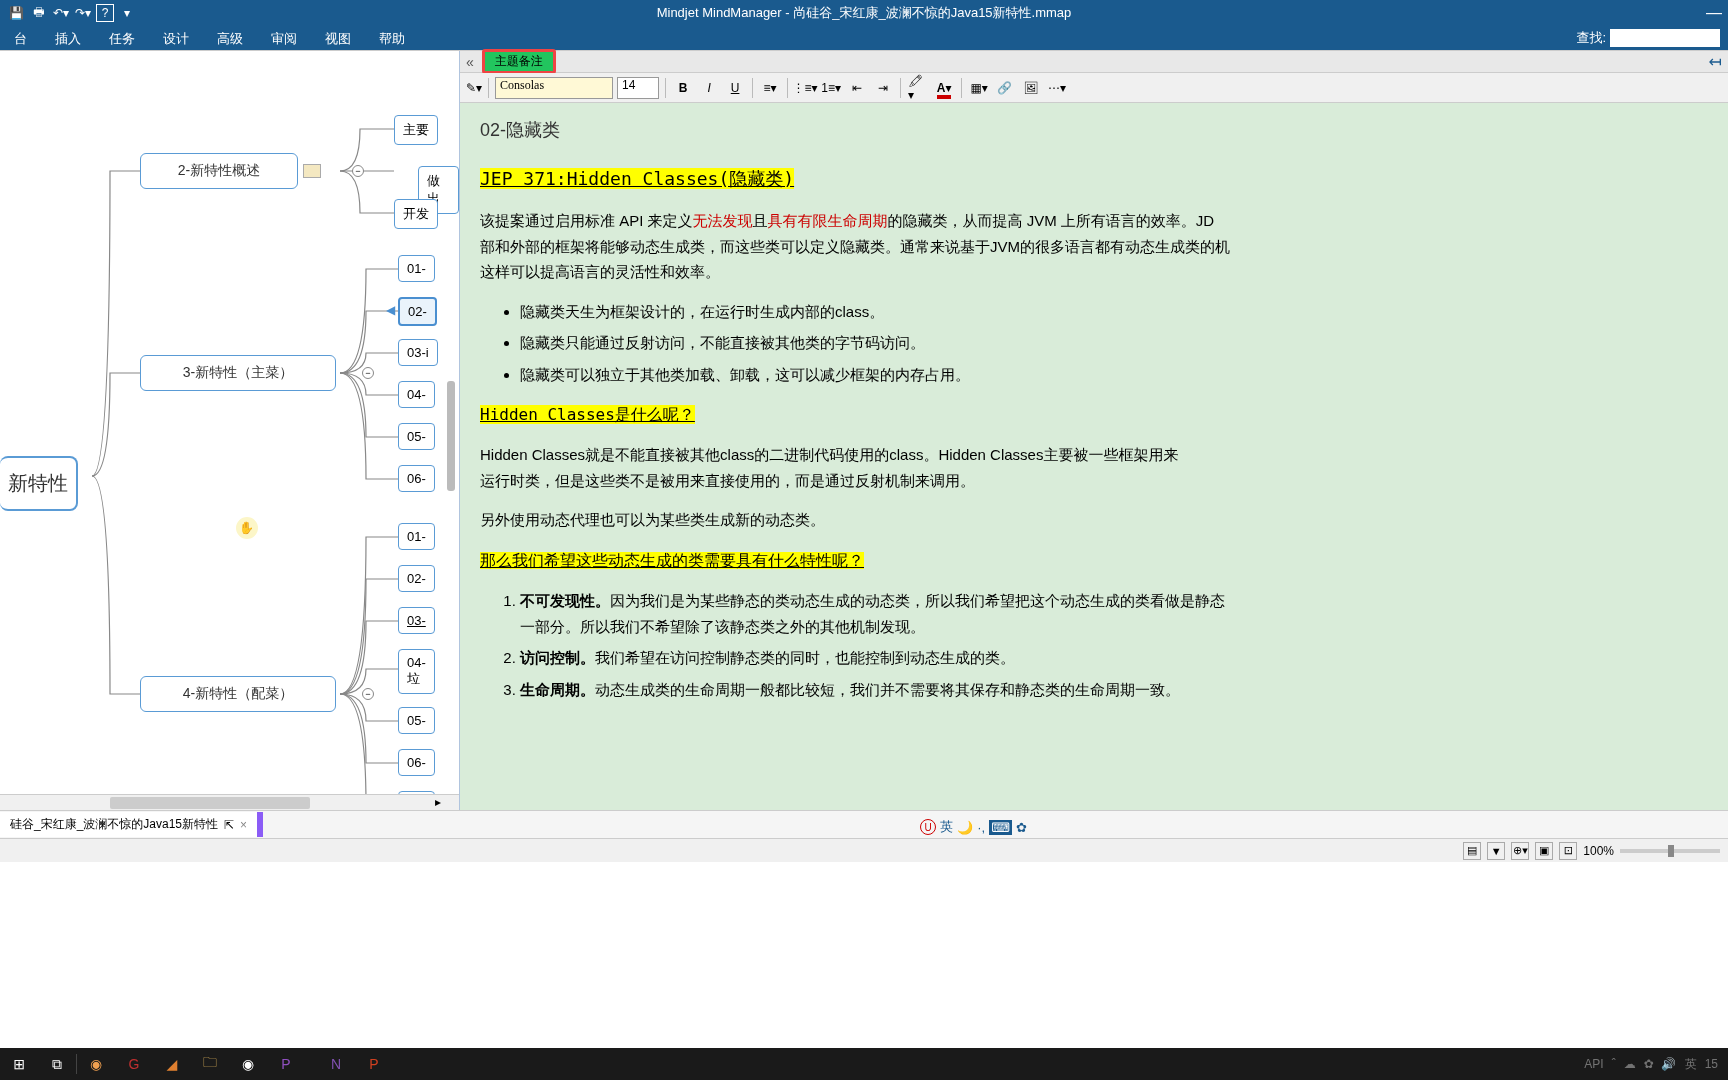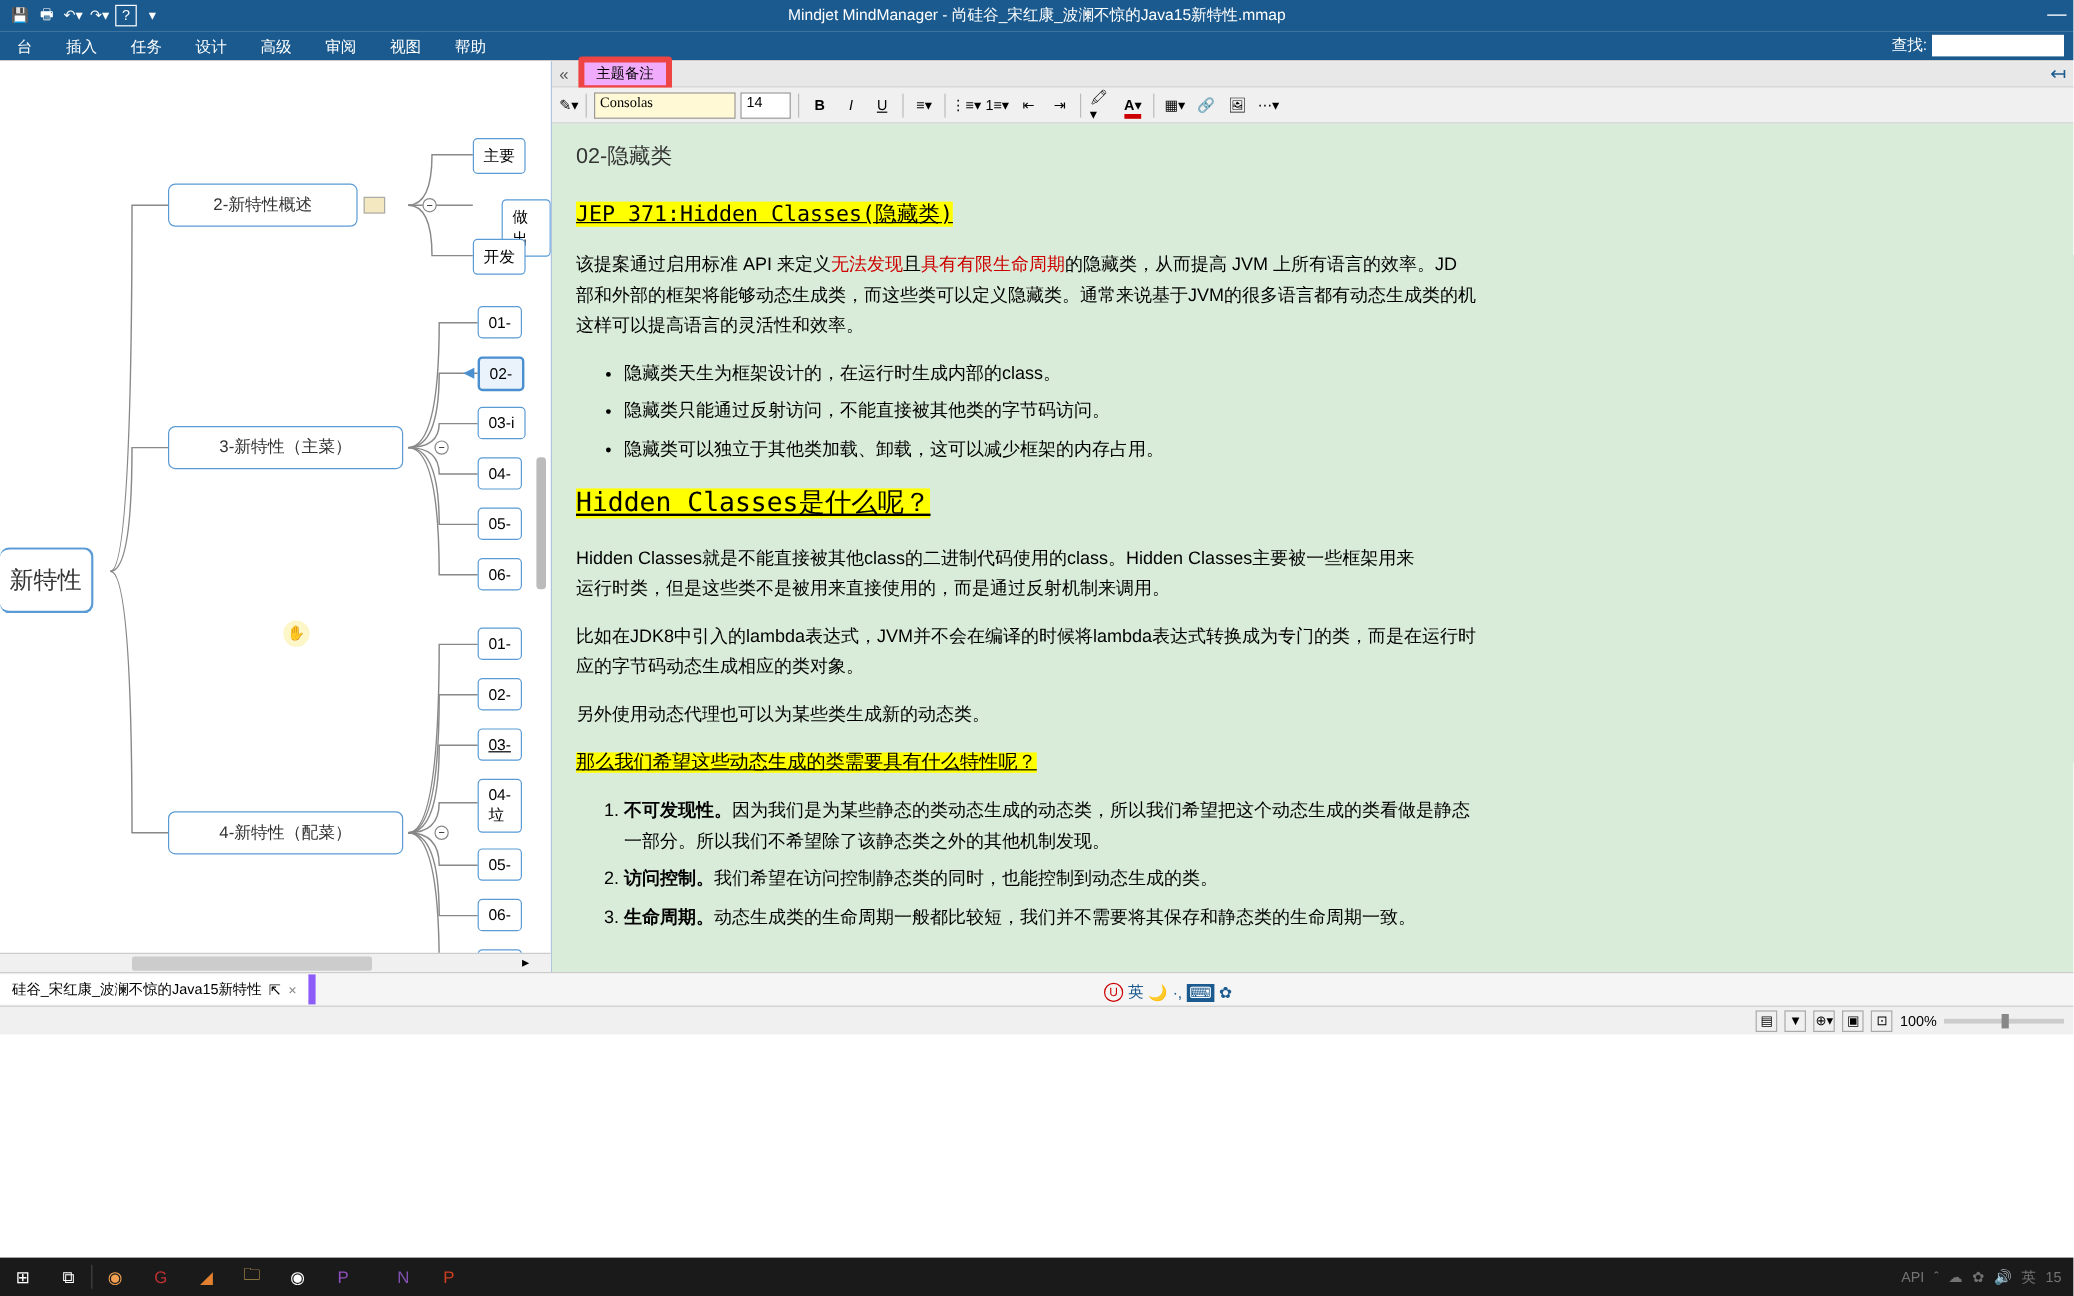--- a/index.html
+++ b/index.html
@@ -20,21 +20,21 @@
 .menubar .search span { margin-right:4px; }
 
 
 .main { display:flex; height:760px; border-top:1px solid #ccc; }
 .mindmap { width:460px; background:#fff; position:relative; border-right:1px solid #b0c4de; overflow:hidden; }
 .notes-pane { flex:1; display:flex; flex-direction:column; background:#fff; }
 
 
 .notes-header { height:22px; background:#e8e8e8; border-bottom:1px solid #ccc; display:flex; align-items:center; font-size:12px; padding:0 6px; }
 .notes-header .arrows { font-size:14px; color:#555; margin-right:8px; cursor:pointer; }
-.notes-header .tab { background:#f0abfc; border:5px solid #ef4444; padding:1px 10px; border-radius:3px; }
+.notes-header .tab { background:#22c55e; border:3px solid #ef4444; padding:1px 10px; border-radius:3px; }
 .notes-header .rarrow { margin-left:auto; font-size:16px; color:#1a5a8e; }
 
 
 .notes-toolbar { height:30px; background:#f0f0f0; border-bottom:1px solid #ccc; display:flex; align-items:center; gap:4px; padding:0 6px; font-size:12px; }
 .notes-toolbar .font-sel { width:118px; height:22px; background:#fff9d6; border:1px solid #999; padding-left:4px; font-family:Consolas; }
 .notes-toolbar .size-sel { width:42px; height:22px; background:#fff; border:1px solid #999; text-align:left; padding-left:4px; }
 .notes-toolbar .tb { width:22px; height:22px; display:flex; align-items:center; justify-content:center; border:1px solid transparent; cursor:pointer; }
 .notes-toolbar .sep { width:1px; height:20px; background:#bbb; margin:0 2px; }
 .tb.bold { font-weight:bold; }
 .tb.ital { font-style:italic; }
@@ -45,21 +45,21 @@
 .notes-content { flex:1; background:#d9ecd9; padding:12px 20px; font-size:15px; line-height:1.7; overflow:auto; }
 .notes-content h2 { font-size:18px; font-weight:normal; margin-bottom:18px; color:#333; }
 .notes-content .hl { background:#ffff00;text-decoration:underline; }
 .notes-content .jep { font-size:18px; font-family:Consolas,monospace; }
 .notes-content p { margin:14px 0; }
 .notes-content .red { color:#c00; }
 .notes-content ul { margin:10px 0 6px 40px; }
 .notes-content ul li { margin:6px 0; }
 .notes-content ol { margin:10px 0 10px 40px; }
 .notes-content ol li { margin:6px 0; }
-.notes-content .q { font-family:Consolas,monospace; font-size:22px; }
+.notes-content .q { font-family:Consolas,monospace; font-size:16px; }
 
 
 .node { position:absolute; background:#fff; border:1px solid #5a9bd5; border-radius:6px; padding:8px 14px; font-size:14px; color:#333; cursor:pointer; text-align:center; }
 .root { left:0; top:405px; border:2px solid #5a9bd5; font-size:20px; padding:12px 8px; border-radius:8px; border-left:none; }
 .note-icon { position:absolute; right:-24px; top:50%; transform:translateY(-50%); width:18px; height:14px; background:#f4e8c1; border:1px solid #aaa; }
 .collapse-btn { position:absolute; width:12px; height:12px; border:1px solid #888; background:#fff; border-radius:50%; font-size:9px; display:flex; align-items:center; justify-content:center; cursor:pointer; }
 .small-node { position:absolute; background:#fff; border:1px solid #5a9bd5; border-radius:4px; padding:5px 8px; font-size:13px; }
 .small-node.sel { border:2px solid #4a8fd0; background:#eaf3fb; }
 .cursor-hand { position:absolute; left:236px; top:466px; width:22px; height:22px; border-radius:50%; background:#fcf6c8; display:flex; align-items:center; justify-content:center; font-size:12px; }
 
@@ -224,21 +224,20 @@
         <span>部和外部的框架将能够动态生成类，而这些类可以定义隐藏类。通常来说基于JVM的很多语言都有动态生成类的机</span><br>
         <span>这样可以提高语言的灵活性和效率。</span>
       </p>
       <ul>
         <li>隐藏类天生为框架设计的，在运行时生成内部的class。</li>
         <li>隐藏类只能通过反射访问，不能直接被其他类的字节码访问。</li>
         <li>隐藏类可以独立于其他类加载、卸载，这可以减少框架的内存占用。</li>
       </ul>
       <p><span class="hl q">Hidden Classes是什么呢？</span></p>
       <p><span>Hidden Classes就是不能直接被其他class的二进制代码使用的class。Hidden Classes主要被一些框架用来</span><br><span>运行时类，但是这些类不是被用来直接使用的，而是通过反射机制来调用。</span></p>
-      <p><span>比如在JDK8中引入的lambda表达式，JVM并不会在编译的时候将lambda表达式转换成为专门的类，而是在运行时</span><br><span>应的字节码动态生成相应的类对象。</span></p>
       <p>另外使用动态代理也可以为某些类生成新的动态类。</p>
       <p><span class="hl" style="font-size:16px;">那么我们希望这些动态生成的类需要具有什么特性呢？</span></p>
       <ol>
         <li><b>不可发现性。</b><span>因为我们是为某些静态的类动态生成的动态类，所以我们希望把这个动态生成的类看做是静态</span><br><span>一部分。所以我们不希望除了该静态类之外的其他机制发现。</span></li>
         <li><b>访问控制。</b><span>我们希望在访问控制静态类的同时，也能控制到动态生成的类。</span></li>
         <li><b>生命周期。</b><span>动态生成类的生命周期一般都比较短，我们并不需要将其保存和静态类的生命周期一致。</span></li>
       </ol>
     </div>
   </div>
 </div>

